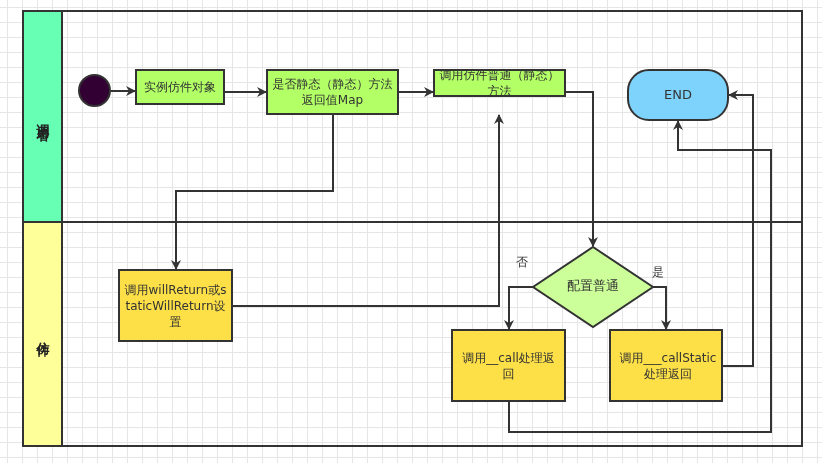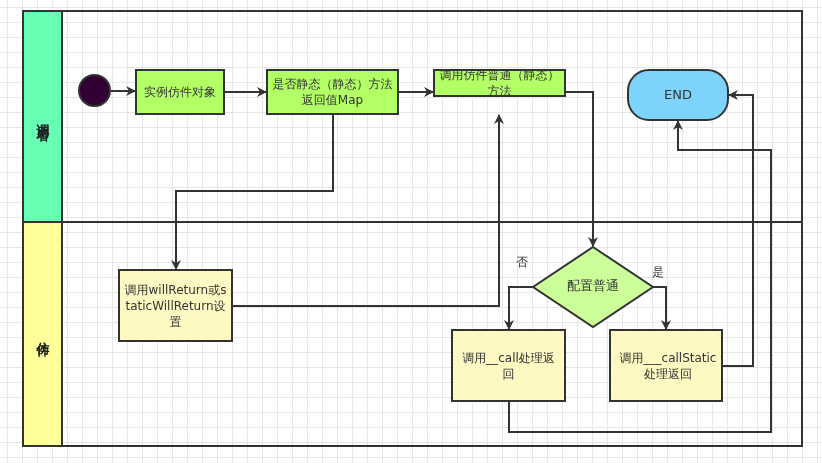--- a/index.html
+++ b/index.html
@@ -15,21 +15,21 @@
     }
     .abs { position:absolute; box-sizing:border-box; }
     .pool { left:22px; top:10px; width:781px; height:437px; border:2px solid #333; }
     .lane-head { left:22px; width:41px; border:2px solid #333; display:flex; align-items:center; justify-content:center; }
     .lane-head span { writing-mode: vertical-rl; text-orientation: upright; font-size:13px; font-weight:bold; color:#222; letter-spacing:2px; }
     .lane-caller { top:10px; height:213px; background:#66ffb3; }
     .lane-mock { top:221px; height:226px; background:#ffff99; }
     .divider { left:61px; top:221px; width:742px; height:2px; background:#333; }
     .node { border:2px solid #333; display:flex; align-items:center; justify-content:center; text-align:center; font-size:12px; color:#333; line-height:16px; padding:2px 4px; }
     .green { background:#b3ff66; }
-    .yellow { background:#fef9c3; }
+    .yellow { background:#fde047; }
     .end { background:#7dd3fc; border-radius:22px; font-size:13px; }
     .start { border-radius:50%; background:#330033; border:2px solid #333; }
     svg.wires { position:absolute; left:0; top:0; }
     .label { font-size:12px; color:#333; }
   </style>
 </head>
 <body>
 
 <div class="abs pool"></div>
 <div class="abs lane-head lane-caller">
@@ -55,21 +55,21 @@
     <polyline points="565,92 593,92 593,246" marker-end="url(#arr)"></polyline>
     <polyline points="533,287 509,287 509,329" marker-end="url(#arr)"></polyline>
     <polyline points="653,287 666,287 666,329" marker-end="url(#arr)"></polyline>
     <polyline points="722,366 753,366 753,95 729,95" marker-end="url(#arr)"></polyline>
     <polyline points="509,401 509,432 771,432 771,150 678,150 678,121" marker-end="url(#arr)"></polyline>
   </g>
   <polygon points="593,247 653,287 593,327 533,287" fill="#ccff99" stroke="#333" stroke-width="2"></polygon>
 </svg>
 
 <div class="abs start" style="left:78px; top:74px; width:33px; height:33px;"></div>
-<div class="abs node green" style="left:135px; top:69px; width:90px; height:46px;">
+<div class="abs node green" style="left:135px; top:69px; width:90px; height:36px;">
     <span>实例仿件对象</span>
   </div>
 <div class="abs node green" style="left:266px; top:69px; width:133px; height:46px;">
     <span>是否静态（静态）方法返回值Map</span>
   </div>
 <div class="abs node green" style="left:433px; top:69px; width:133px; height:28px;">
     <span>调用仿件普通（静态）方法</span>
   </div>
 <div class="abs node end" style="left:627px; top:69px; width:102px; height:52px;">
     <span>END</span>

